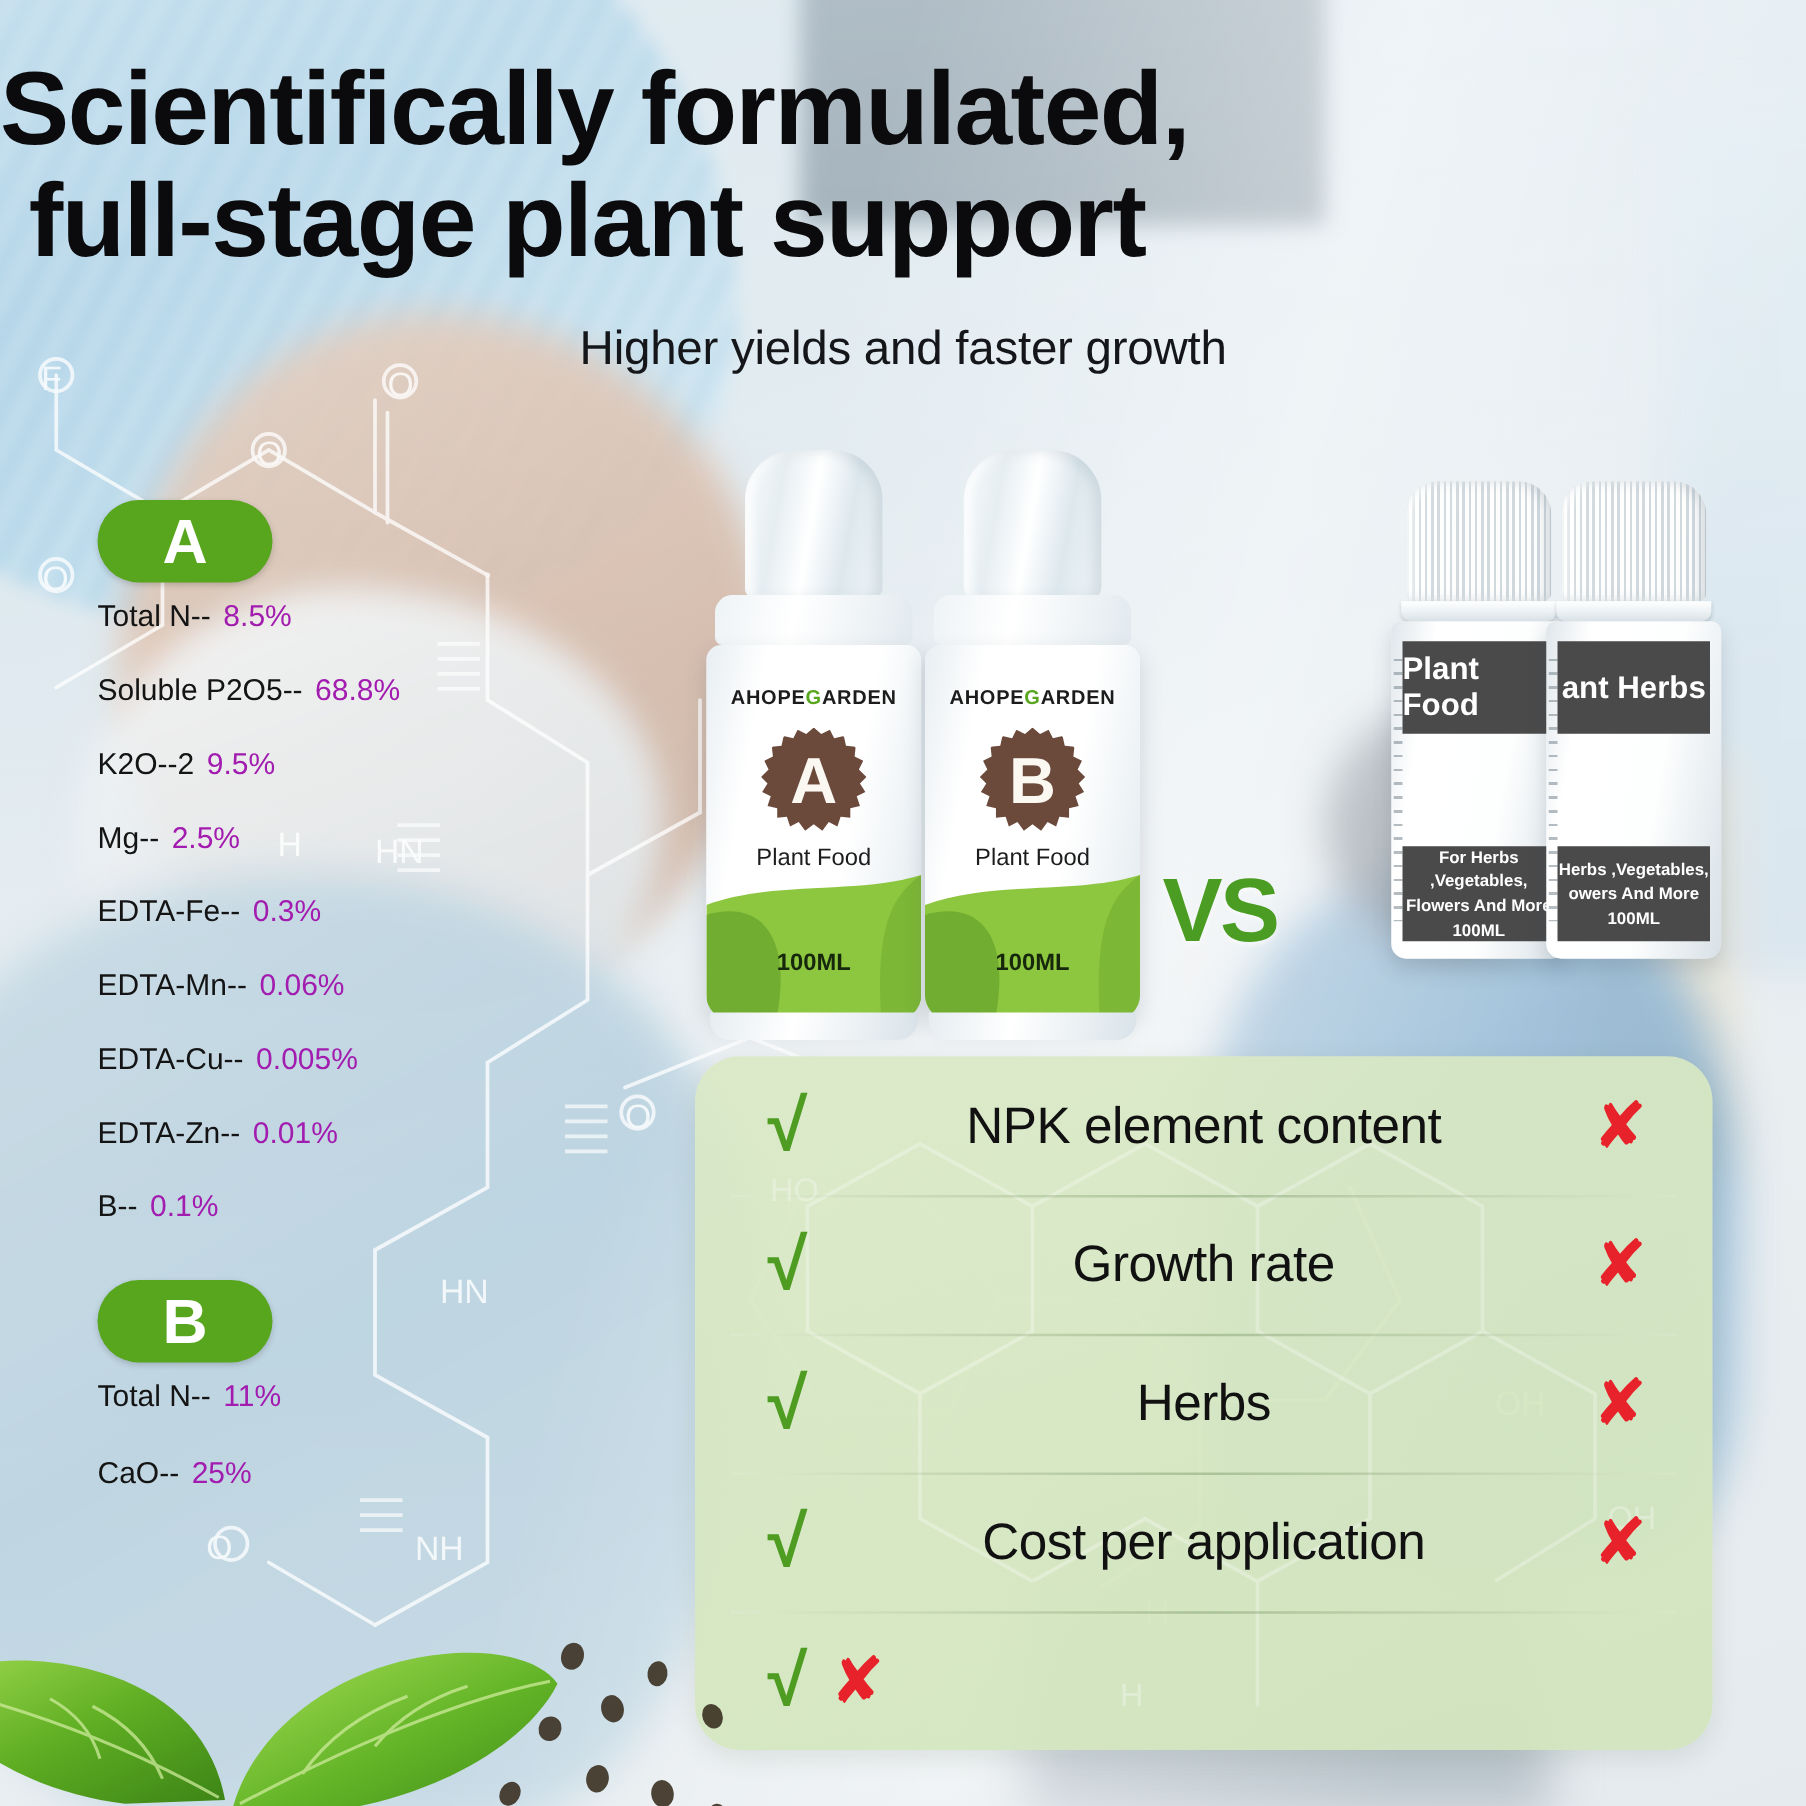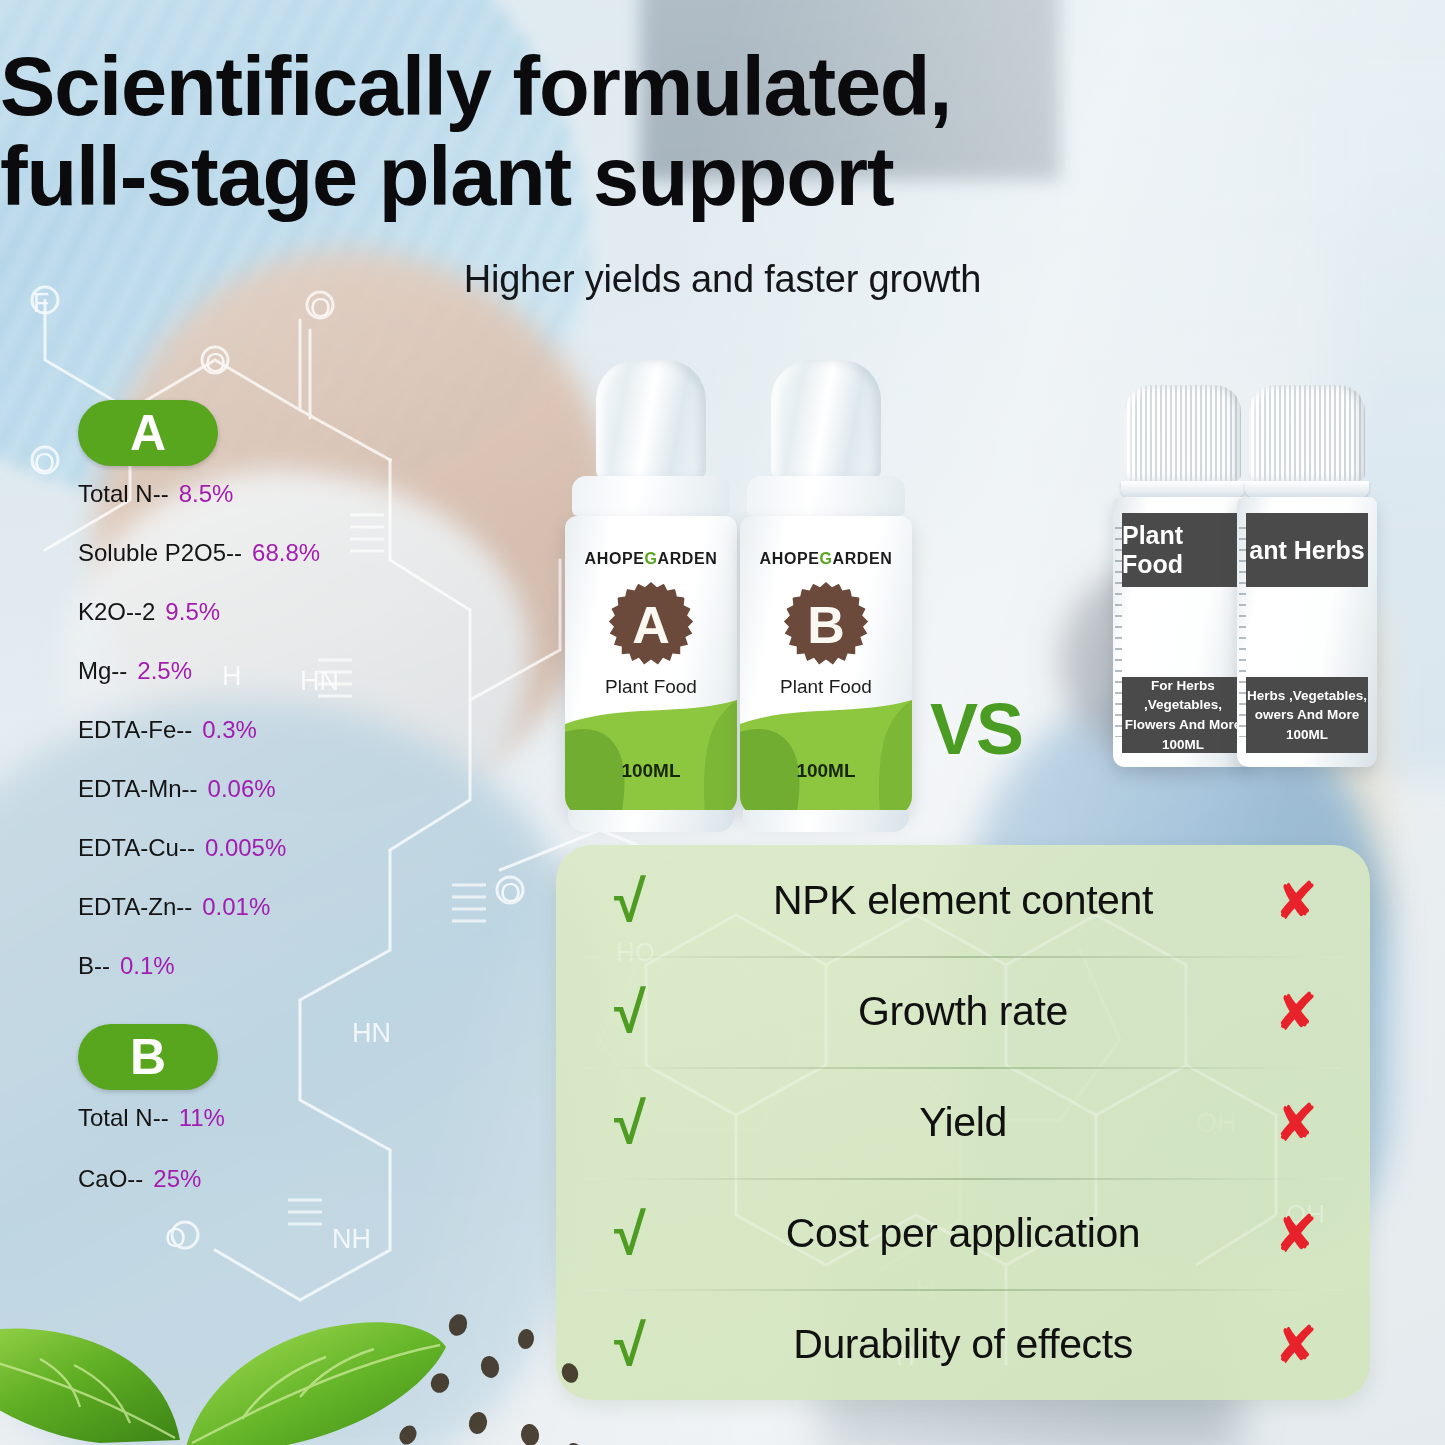--- a/index.html
+++ b/index.html
@@ -100,21 +100,21 @@
 
   
   .leaves{position:absolute;left:-30px;bottom:-20px;width:620px;height:330px;}
 
   
   .headline{
     position:absolute;left:0;right:0;top:42px;
     font-size:83px;line-height:1.08;font-weight:bold;color:#0b0b0d;
     letter-spacing:-1.2px;
   }
-  .headline .l2{display:block;}
+  .headline .l2{display:block;margin-left:23px;}
   .subhead{
     position:absolute;left:0;right:0;top:258px;text-align:center;
     font-size:38px;color:#14161a;letter-spacing:-.2px;
   }
 
   
   .spec{position:absolute;left:78px;top:400px;width:460px;}
   .pill{
     display:flex;align-items:center;justify-content:center;
     width:140px;height:66px;border-radius:33px;
@@ -486,31 +486,30 @@
           <span class="crow-label">NPK element content</span>
           <span class="cross">✘</span>
         </div>
         <div class="crow">
           <span class="tick">√</span>
           <span class="crow-label">Growth rate</span>
           <span class="cross">✘</span>
         </div>
         <div class="crow">
           <span class="tick">√</span>
-          <span class="crow-label">Yield</span>
+          <span class="crow-label">Herbs</span>
           <span class="cross">✘</span>
         </div>
         <div class="crow">
           <span class="tick">√</span>
           <span class="crow-label">Cost per application</span>
           <span class="cross">✘</span>
         </div>
         <div class="crow">
           <span class="tick">√</span>
-          <span class="crow-label">Durability of effects</span>
           <span class="cross">✘</span>
         </div>
       </div>
   </div>
 
   <svg class="leaves" viewBox="0 0 620 330">
     <defs>
       <linearGradient id="lf1" x1="0" y1="0" x2="1" y2="1">
         <stop offset="0" stop-color="#9ed84f"></stop>
         <stop offset="0.5" stop-color="#5fae23"></stop>

